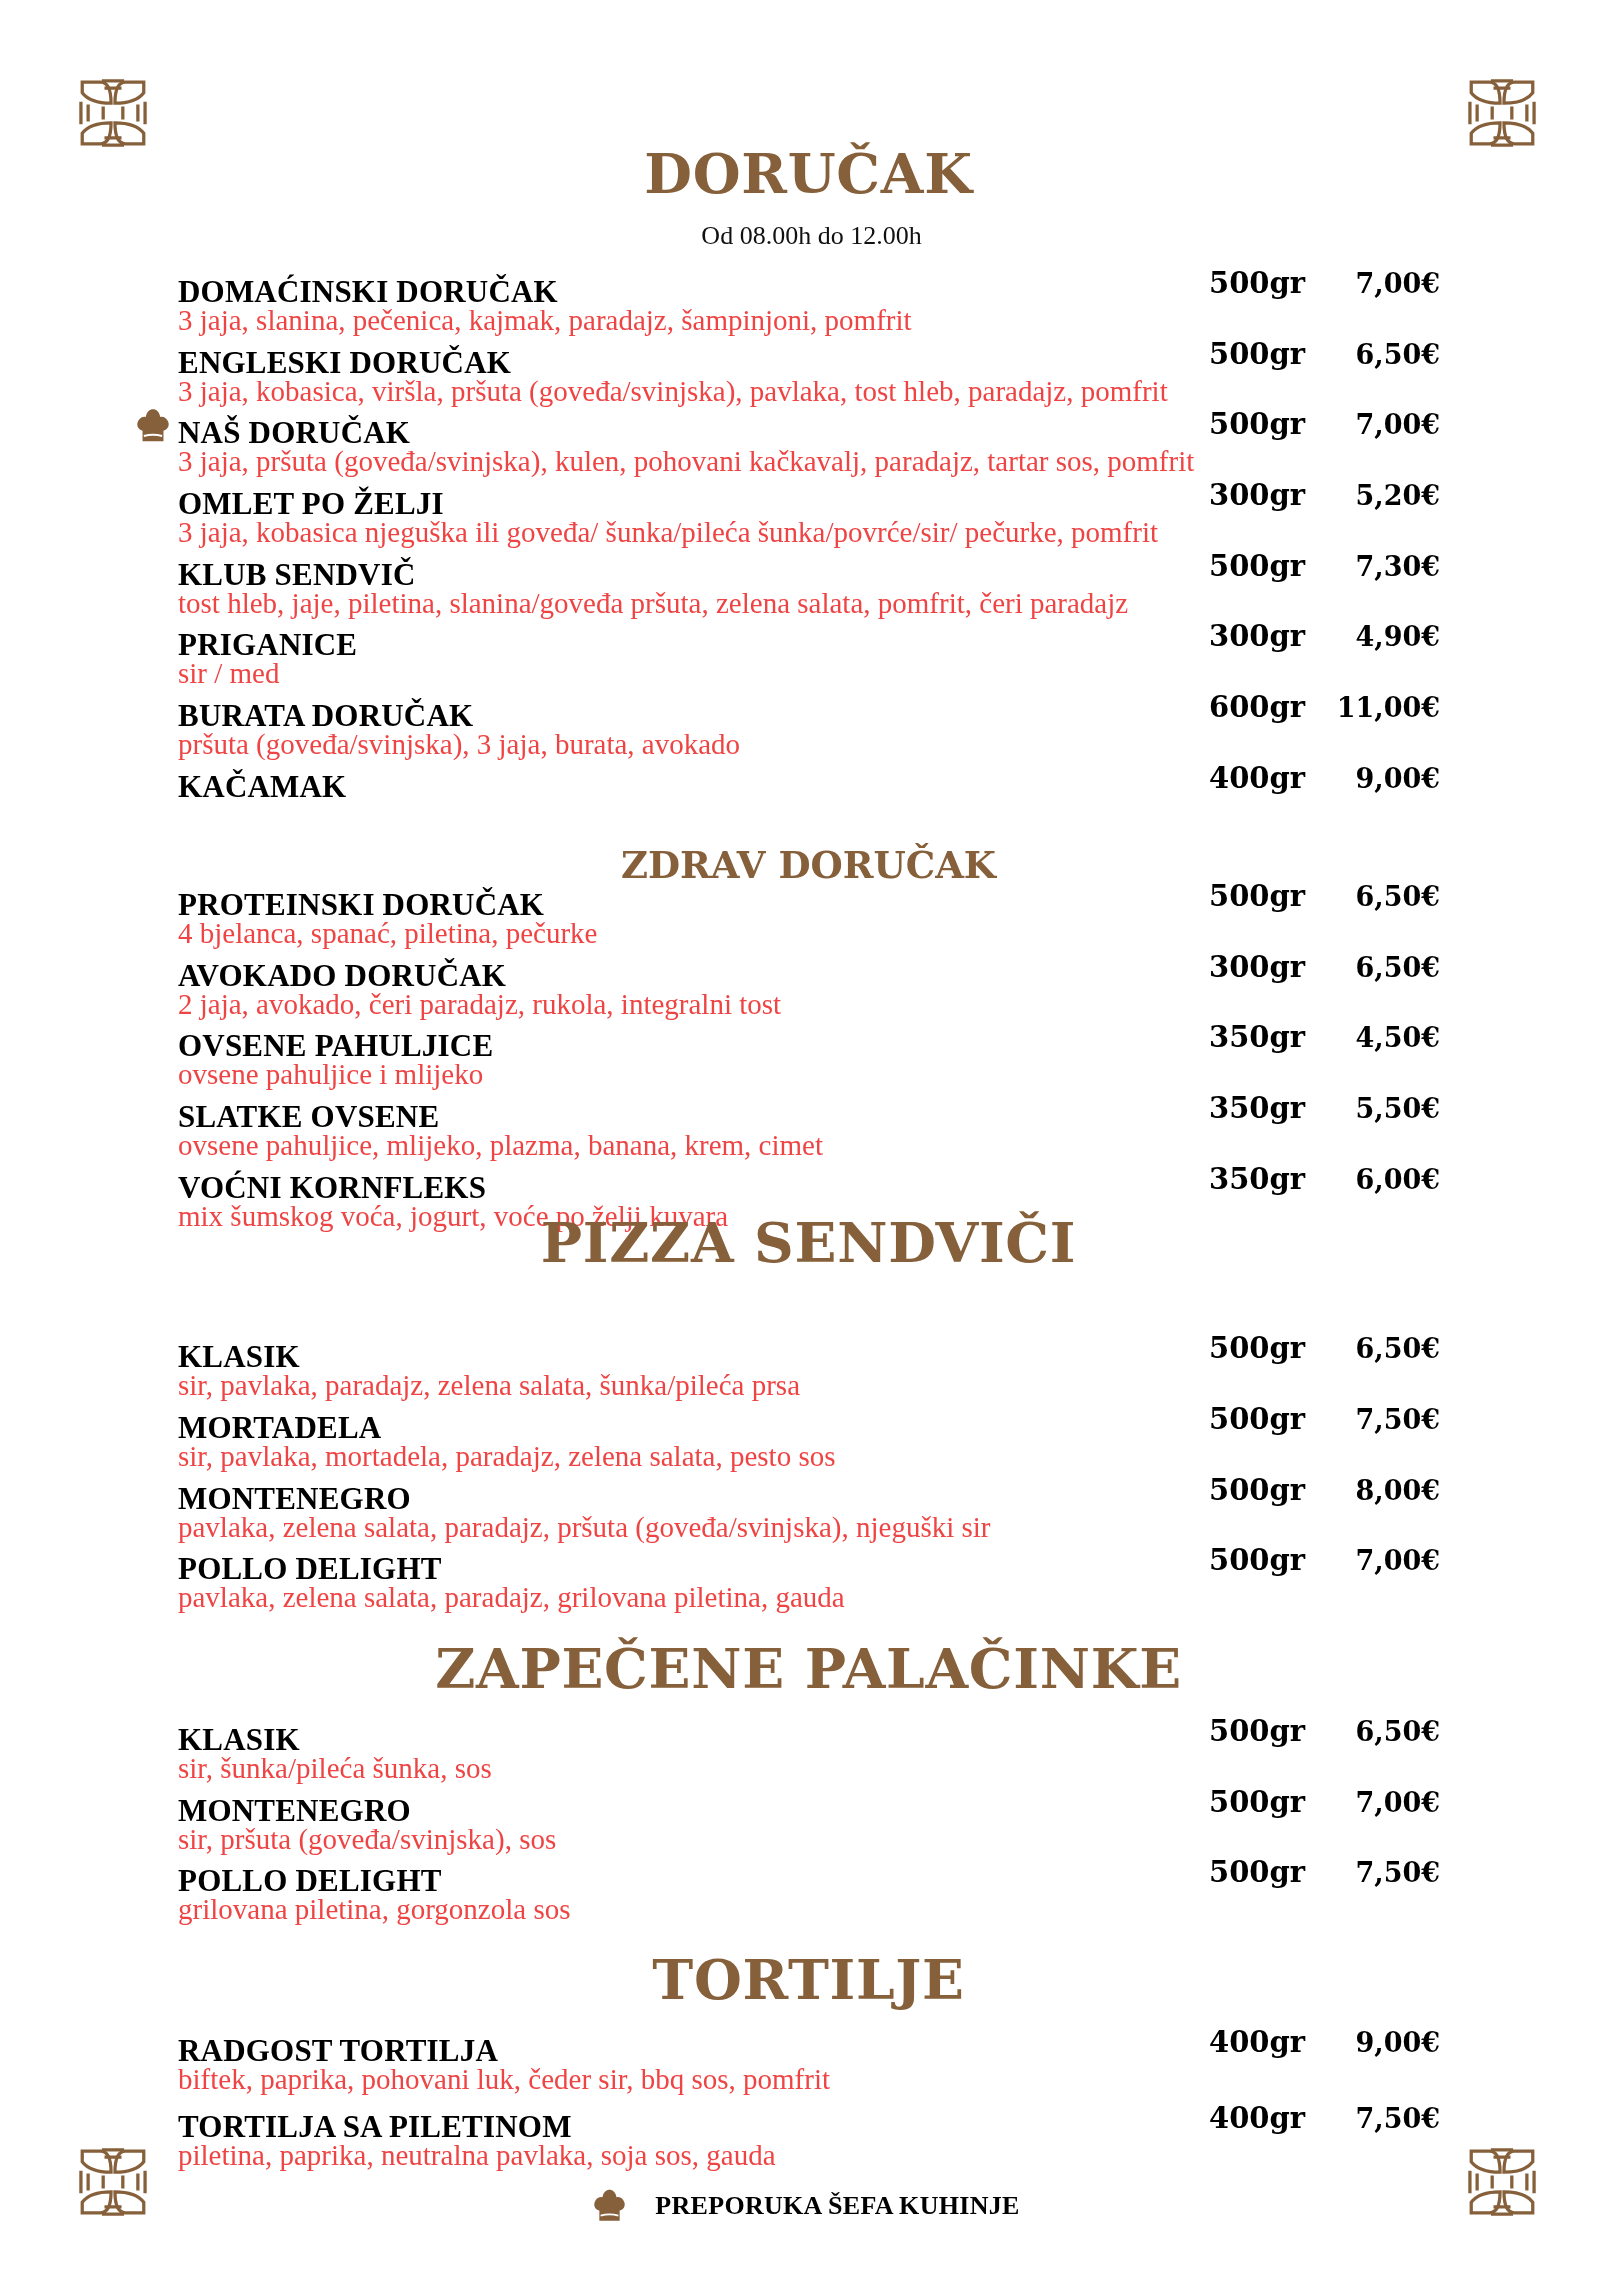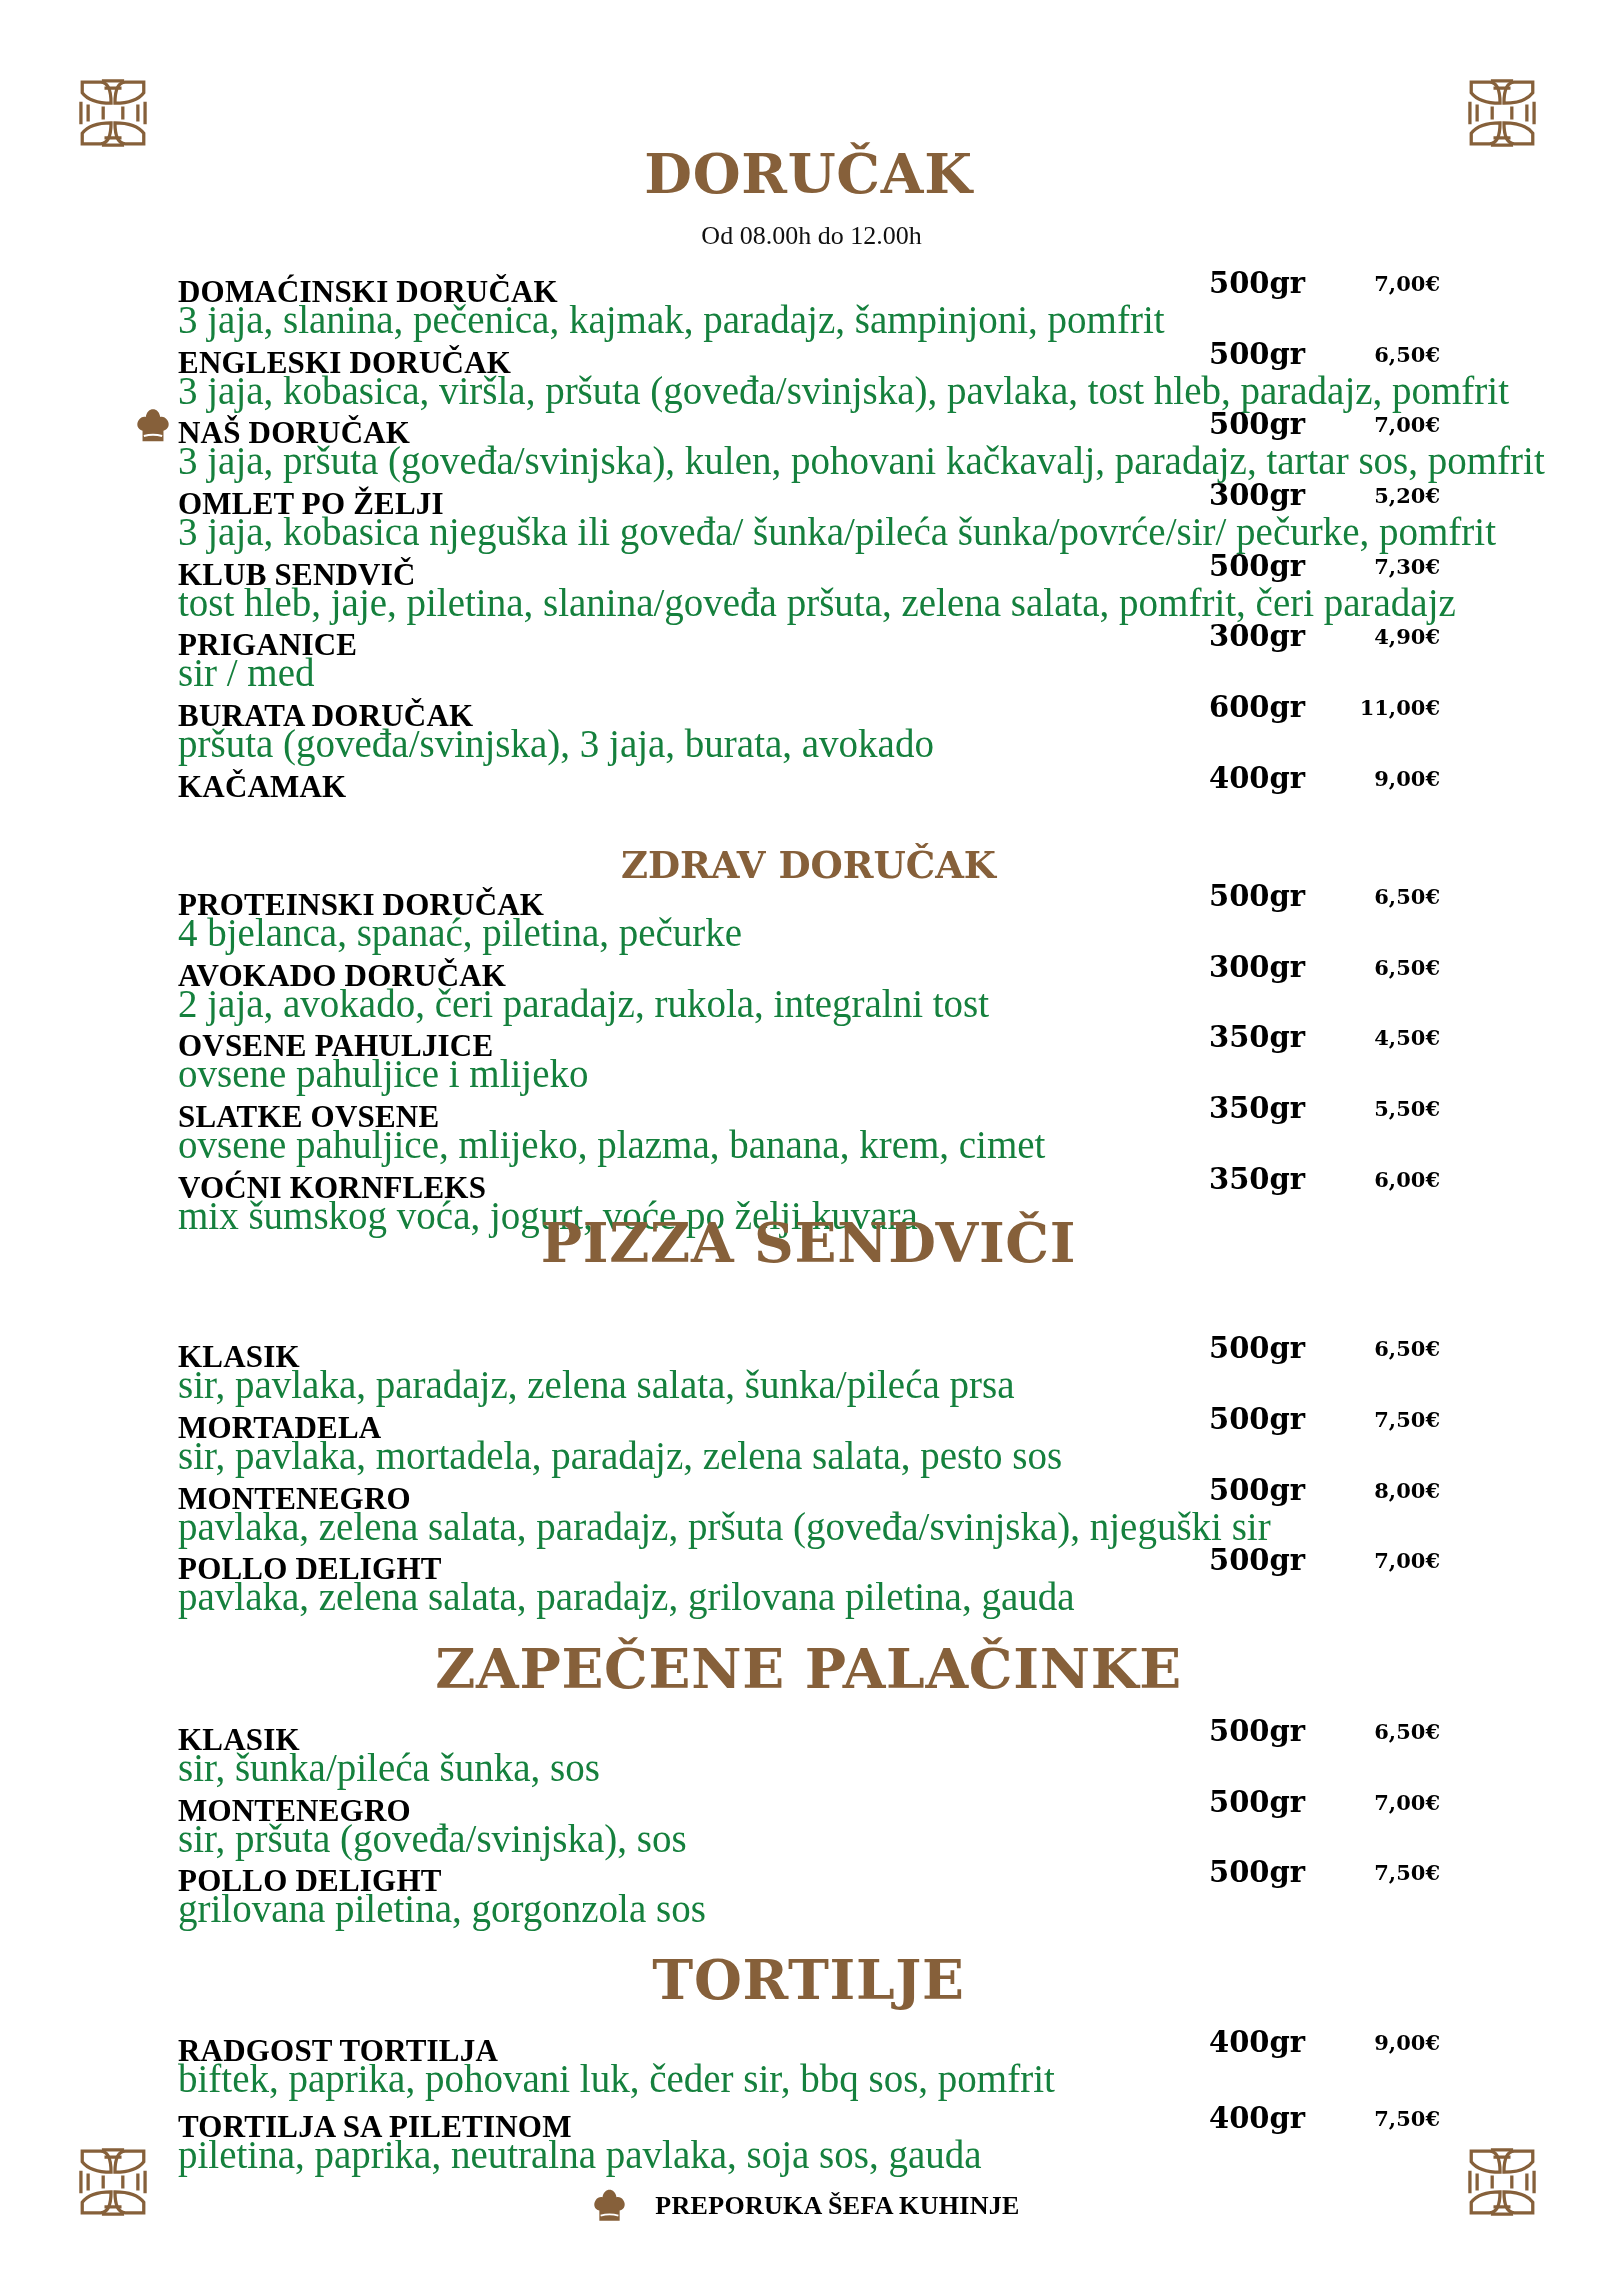--- a/index.html
+++ b/index.html
@@ -31,32 +31,32 @@
   .item { position: absolute; left: 178px; width: 1262px; }
   .item-name {
     position: absolute; left: 0; top: 8px;
     font-family: "Liberation Serif", serif; font-weight: bold;
     font-size: 31px; white-space: nowrap; line-height: 37px;
     letter-spacing: 0.2px;
   }
   .item-desc {
     position: absolute; left: 0; top: 38px;
     font-family: "Liberation Serif", serif;
-    font-size: 39px; white-space: nowrap; line-height: 34px;
-    color: #15803d;
+    font-size: 29px; white-space: nowrap; line-height: 34px;
+    color: #ef4444;
   }
   .item-weight {
     position: absolute; left: 1031px; top: 0;
     font-family: "DejaVu Serif", serif; font-weight: bold;
     font-size: 29px; line-height: 37px; white-space: nowrap;
   }
   .item-price {
     position: absolute; right: 0; top: 0;
     font-family: "DejaVu Serif", serif; font-weight: bold;
-    font-size: 21px; line-height: 37px; white-space: nowrap; text-align: right;
+    font-size: 27px; line-height: 37px; white-space: nowrap; text-align: right;
   }
   .chef-mark { position: absolute; left: -42px; top: 1.3px; width: 34px; height: 37px; }
   .chef-mark svg, .legend-chef svg { width: 100%; height: 100%; display: block; }
 
   .legend {
     position: absolute; left: 0; width: 1613px; top: 2187px;
     display: flex; justify-content: center; align-items: center; gap: 29px;
   }
   .legend-chef { width: 33px; height: 37px; }
   .legend-text {

